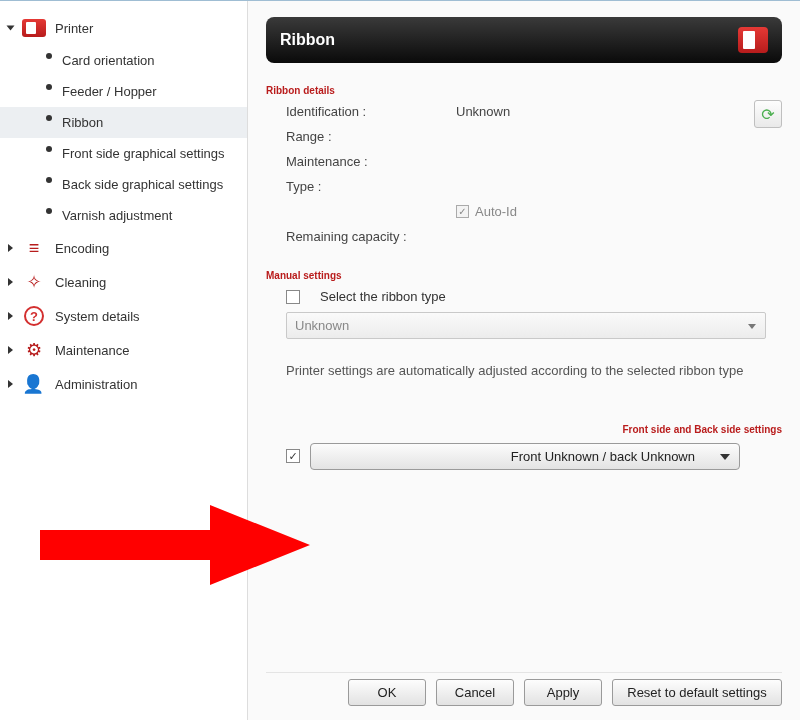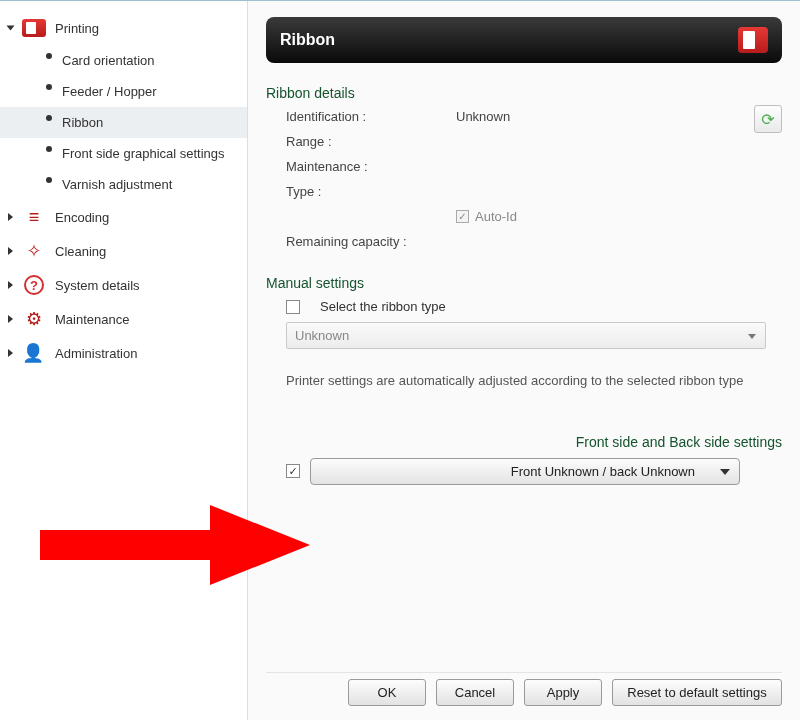--- a/index.html
+++ b/index.html
@@ -98,21 +98,21 @@
   }
   .header-bar .spacer { flex:1; }
   .header-bar .hicon {
     width: 30px; height: 26px;
     background: linear-gradient(#e53935,#b71c1c);
     border-radius:4px;
     position:relative;
   }
   .header-bar .hicon::after{content:"";position:absolute;left:5px;top:4px;width:12px;height:18px;background:#fff;border-radius:1px;}
 
-  .section-title { font-weight: 400; color:#14532d; margin: 4px 0 8px 0; font-size:14px;}
+  .section-title { font-weight: 700; color:#b91c1c; margin: 4px 0 8px 0; font-size:10px;}
   .details {
     padding-left: 20px;
     display:grid;
     grid-template-columns: 150px 1fr;
     row-gap: 10px;
     column-gap: 20px;
     font-size:13px;
     color:#444;
     position:relative;
   }
@@ -180,33 +180,36 @@
 <body>
 
 <div class="window">
 
   <div class="sidebar">
     <div class="tree-item expanded">
       <span class="caret"></span>
       <span class="icon">
           <span class="ic-printing"></span>
         </span>
-      <span class="label">Printing</span>
+      <span class="label">Printer</span>
     </div>
     <div class="sub-item">
         <span>Card orientation</span>
       </div>
     <div class="sub-item">
         <span>Feeder / Hopper</span>
       </div>
     <div class="sub-item selected">
         <span>Ribbon</span>
       </div>
     <div class="sub-item">
         <span>Front side graphical settings</span>
+      </div>
+    <div class="sub-item">
+        <span>Back side graphical settings</span>
       </div>
     <div class="sub-item">
         <span>Varnish adjustment</span>
       </div>
 
     <div class="tree-item">
       <span class="caret"></span>
       <span class="icon ic-encoding">≡</span>
       <span class="label">Encoding</span>
     </div>

